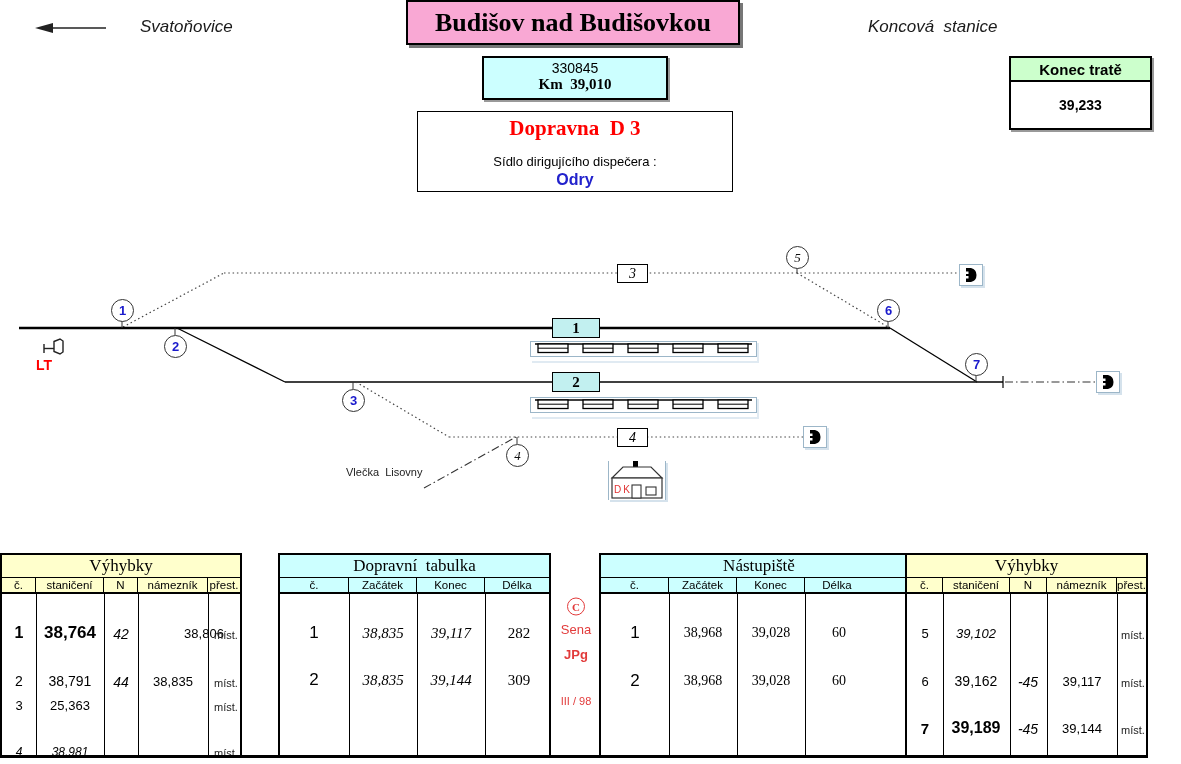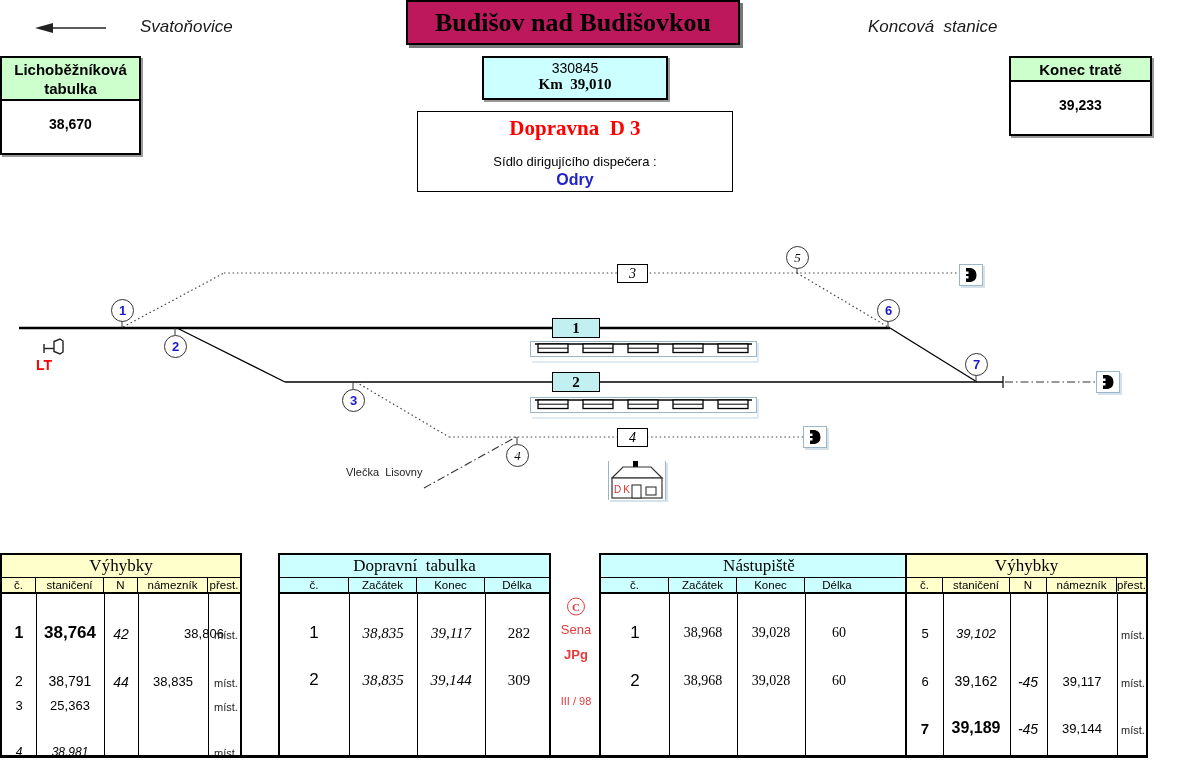--- a/index.html
+++ b/index.html
@@ -2,27 +2,27 @@
 <html><head>
 <meta charset="utf-8">
 <style>
   html,body{margin:0;padding:0;background:#fff;}
   #canvas{position:relative;width:1181px;height:764px;background:#fff;overflow:hidden;
           font-family:"Liberation Sans",sans-serif;color:#000;}
   .abs{position:absolute;}
   .pre{white-space:pre;}
   
   .dir-label{font-style:italic;font-size:17px;color:#1a1a1a;}
-  .title-box{left:406px;top:0;width:330px;height:41px;background:#be185d;border:2px solid #000;
+  .title-box{left:406px;top:0;width:330px;height:41px;background:#f9a8d4;border:2px solid #000;
              box-shadow:3px 3px 0 #777;text-align:center;line-height:41px;
              font-family:"Liberation Serif",serif;font-weight:bold;font-size:26px;}
   .info-box{width:137px;border:2px solid #000;box-shadow:2px 2px 0 #999;background:#fff;}
   .info-box .hd{background:#ccffcc;border-bottom:2px solid #000;text-align:center;
                 font-weight:bold;font-size:15px;line-height:19px;padding:2px 0 1px;}
-  .info-box .val{height:52px;text-align:center;line-height:46px;font-weight:bold;font-size:14px;}
+  .info-box .val{height:46px;text-align:center;line-height:46px;font-weight:bold;font-size:14px;}
   .code-box{left:482px;top:56px;width:182px;height:40px;background:#ccffff;border:2px solid #000;
             box-shadow:2px 2px 0 #999;text-align:center;}
   .code-box .l1{font-size:14px;padding-top:2px;}
   .code-box .l2{font-family:"Liberation Serif",serif;font-weight:bold;font-size:15px;}
   .dopravna-box{left:417px;top:111px;width:314px;height:79px;border:1px solid #000;background:#fff;text-align:center;}
   .dopravna-box .t{color:#f00;font-family:"Liberation Serif",serif;font-weight:bold;font-size:21px;margin-top:4px;}
   .dopravna-box .s{font-size:13px;margin-top:13px;}
   .dopravna-box .d{color:#2222cc;font-weight:bold;font-size:16px;margin-top:2px;}
   
   .circle{position:absolute;width:21px;height:21px;border:1px solid #333;border-radius:50%;
@@ -79,24 +79,20 @@
 <div id="canvas">
 
   <svg class="abs" style="left:34px;top:20px;" width="78" height="16">
     <line x1="14" y1="8" x2="72" y2="8" stroke="#222" stroke-width="1.5"></line>
     <polygon points="1,8 19,3 19,13" fill="#222"></polygon>
   </svg>
   <div class="abs dir-label pre" style="left:140px;top:17px;">Svatoňovice</div>
   <div class="abs title-box">Budišov nad Budišovkou</div>
   <div class="abs dir-label pre" style="left:868px;top:17px;">Koncová  stanice</div>
 
-  <div class="abs info-box" style="left:0;top:56px;">
-    <div class="hd">Lichoběžníková tabulka</div>
-    <div class="val">38,670</div>
-  </div>
 
   <div class="abs code-box">
     <div class="l1">330845</div>
     <div class="l2 pre">Km  39,010</div>
   </div>
 
   <div class="abs dopravna-box">
     <div class="t pre">Dopravna  D 3</div>
     <div class="s">Sídlo dirigujícího dispečera :</div>
     <div class="d">Odry</div>

